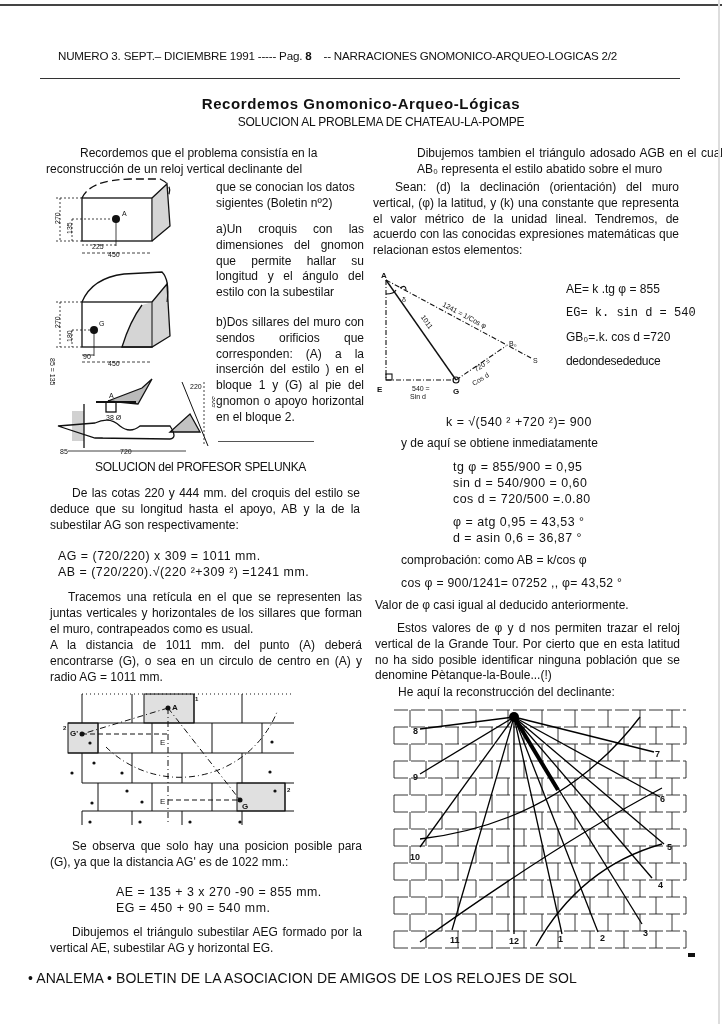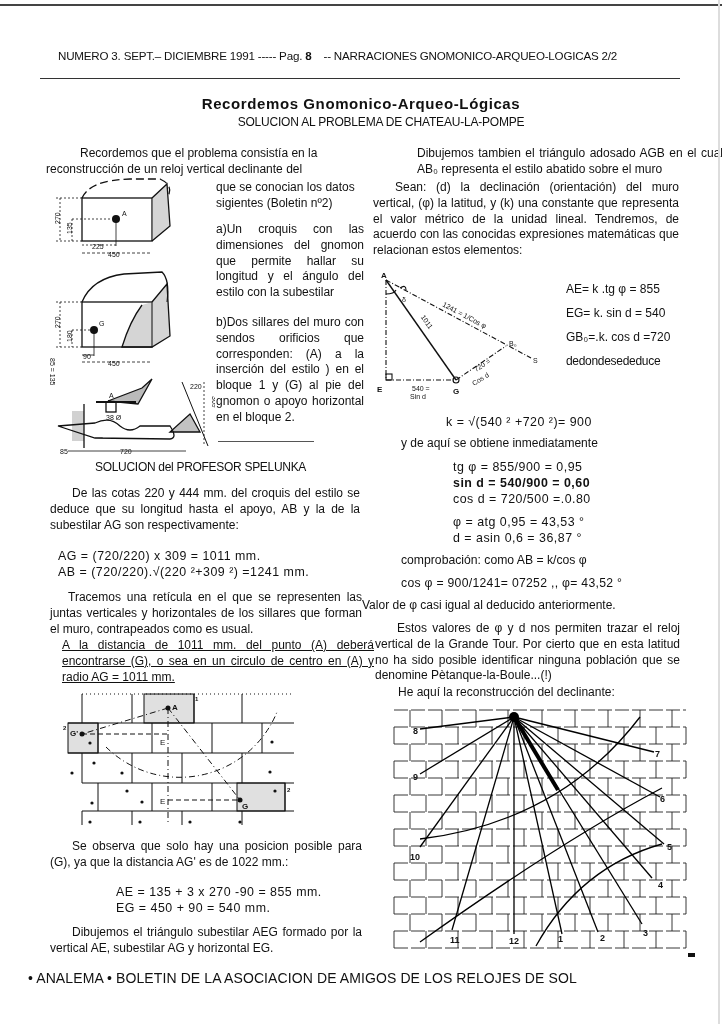--- a/index.html
+++ b/index.html
@@ -101,21 +101,21 @@
     <text x="140" y="213">220</text>
     <text x="150" y="228" transform="rotate(90 160 230)">309</text>
   </g>
 </svg>
 
 <div class="abs" style="left:95px;top:460px;font-size:12px;letter-spacing:-0.3px;white-space:nowrap;">SOLUCION del PROFESOR SPELUNKA</div>
 <div class="abs p ind" style="left:50px;top:486px;width:310px;">De las cotas 220 y 444 mm. del croquis del estilo se deduce que su longitud hasta el apoyo, AB y la de la subestilar AG son respectivamente:</div>
 <div class="abs eq" style="left:58px;top:548px;">AG = (720/220) x 309 = 1011 mm.</div>
 <div class="abs eq" style="left:58px;top:564px;">AB = (720/220).√(220 ²+309 ²) =1241 mm.</div>
 <div class="abs p ind" style="left:50px;top:590px;width:312px;text-indent:18px;">Tracemos una retícula en el que se representen las juntas verticales y horizontales de los sillares que forman el muro, contrapeados como es usual.</div>
-<div class="abs p" style="left:62px;top:638px;width:312px;text-decoration:underline;">A la distancia de 1011 mm. del punto (A) deberá encontrarse (G), o sea en un circulo de centro en (A) y radio  AG = 1011 mm.</div>
+<div class="abs p" style="left:50px;top:638px;width:312px;">A la distancia de 1011 mm. del punto (A) deberá encontrarse (G), o sea en un circulo de centro en (A) y radio  AG = 1011 mm.</div>
 
 <svg class="abs" style="left:62px;top:690px;" width="232" height="135">
   <g stroke="#111" stroke-width="1" fill="none">
     <rect x="82" y="4" width="50" height="29" fill="#bbb" fill-opacity="0.45"></rect>
     <rect x="6" y="33" width="30" height="30" fill="#bbb" fill-opacity="0.45"></rect>
     <rect x="175" y="93" width="48" height="28" fill="#bbb" fill-opacity="0.45"></rect>
     <line x1="20" y1="4" x2="232" y2="4" stroke-dasharray="1 3"></line>
     <line x1="6" y1="33" x2="232" y2="33"></line>
     <line x1="6" y1="63" x2="232" y2="63"></line>
     <line x1="20" y1="93" x2="232" y2="93"></line>
@@ -211,34 +211,34 @@
     <text x="66" y="36" transform="rotate(28 66 36)" font-size="7">1241 = 1/Cos φ</text>
     <text x="36" y="121" font-size="7">540 =</text>
     <text x="34" y="129" font-size="7">Sin d</text>
     <text x="100" y="102" transform="rotate(-32 100 102)" font-size="7">720 =</text>
     <text x="98" y="116" transform="rotate(-32 98 116)" font-size="7">Cos d</text>
     <text x="26" y="32" font-size="7">δ</text>
   </g>
 </svg>
 
 <div class="abs mono" style="left:566px;top:282px;font-size:12px;">AE= k .tg φ =  855</div>
-<div class="abs mono" style="left:566px;top:306px;font-size:12px;">EG= k. sin d = 540</div>
+<div class="abs mono" style="left:566px;top:306px;font-size:12px;font-family:Liberation Mono, monospace;">EG= k. sin d = 540</div>
 <div class="abs mono" style="left:566px;top:330px;font-size:12px;">GB₀=.k. cos d =720</div>
 <div class="abs mono" style="left:566px;top:354px;font-size:12px;letter-spacing:-0.3px;">dedondesededuce</div>
 
 <div class="abs eq" style="left:446px;top:414px;">k = √(540 ² +720 ²)=  900</div>
 <div class="abs mono" style="left:401px;top:436px;font-size:12px;">y de aquí se obtiene inmediatamente</div>
 <div class="abs eq" style="left:453px;top:459px;">tg φ  =  855/900   =  0,95</div>
-<div class="abs eq" style="left:453px;top:475px;font-weight:bold;">sin d  =  540/900  =  0,60</div>
+<div class="abs eq" style="left:453px;top:475px;">sin d  =  540/900  =  0,60</div>
 <div class="abs eq" style="left:453px;top:491px;">cos d  =  720/500  =.0.80</div>
 <div class="abs eq" style="left:453px;top:514px;">φ = atg 0,95  =  43,53 °</div>
 <div class="abs eq" style="left:453px;top:530px;">d  = asin 0,6   =  36,87 °</div>
 <div class="abs mono" style="left:401px;top:553px;font-size:12.2px;">comprobación:   como  AB = k/cos φ</div>
 <div class="abs mono" style="left:401px;top:576px;font-size:12.2px;letter-spacing:0.3px;">cos φ =  900/1241=  07252     ,,   φ=  43,52 °</div>
-<div class="abs mono" style="left:362px;top:598px;font-size:12px;">Valor de φ casi igual al deducido anteriormente.</div>
+<div class="abs mono" style="left:375px;top:598px;font-size:12px;">Valor de φ casi igual al deducido anteriormente.</div>
 <div class="abs p ind" style="left:375px;top:621px;width:305px;">Estos valores de φ y d nos permiten trazar el reloj vertical de la Grande Tour.  Por cierto que en esta latitud no ha sido posible identificar ninguna población que se denomine Pètanque-la-Boule...(!)</div>
 <div class="abs mono" style="left:398px;top:685px;font-size:12px;">He aquí la reconstrucción del declinante:</div>
 
 <svg class="abs" style="left:390px;top:702px;" width="300" height="252">
   <g stroke="#222" stroke-width="0.9" fill="none">
     <g stroke-dasharray="14 3">
       <line x1="4" y1="8" x2="296" y2="8"></line>
       <line x1="4" y1="25" x2="296" y2="25"></line>
       <line x1="4" y1="42" x2="296" y2="42"></line>
       <line x1="4" y1="59" x2="296" y2="59"></line>

